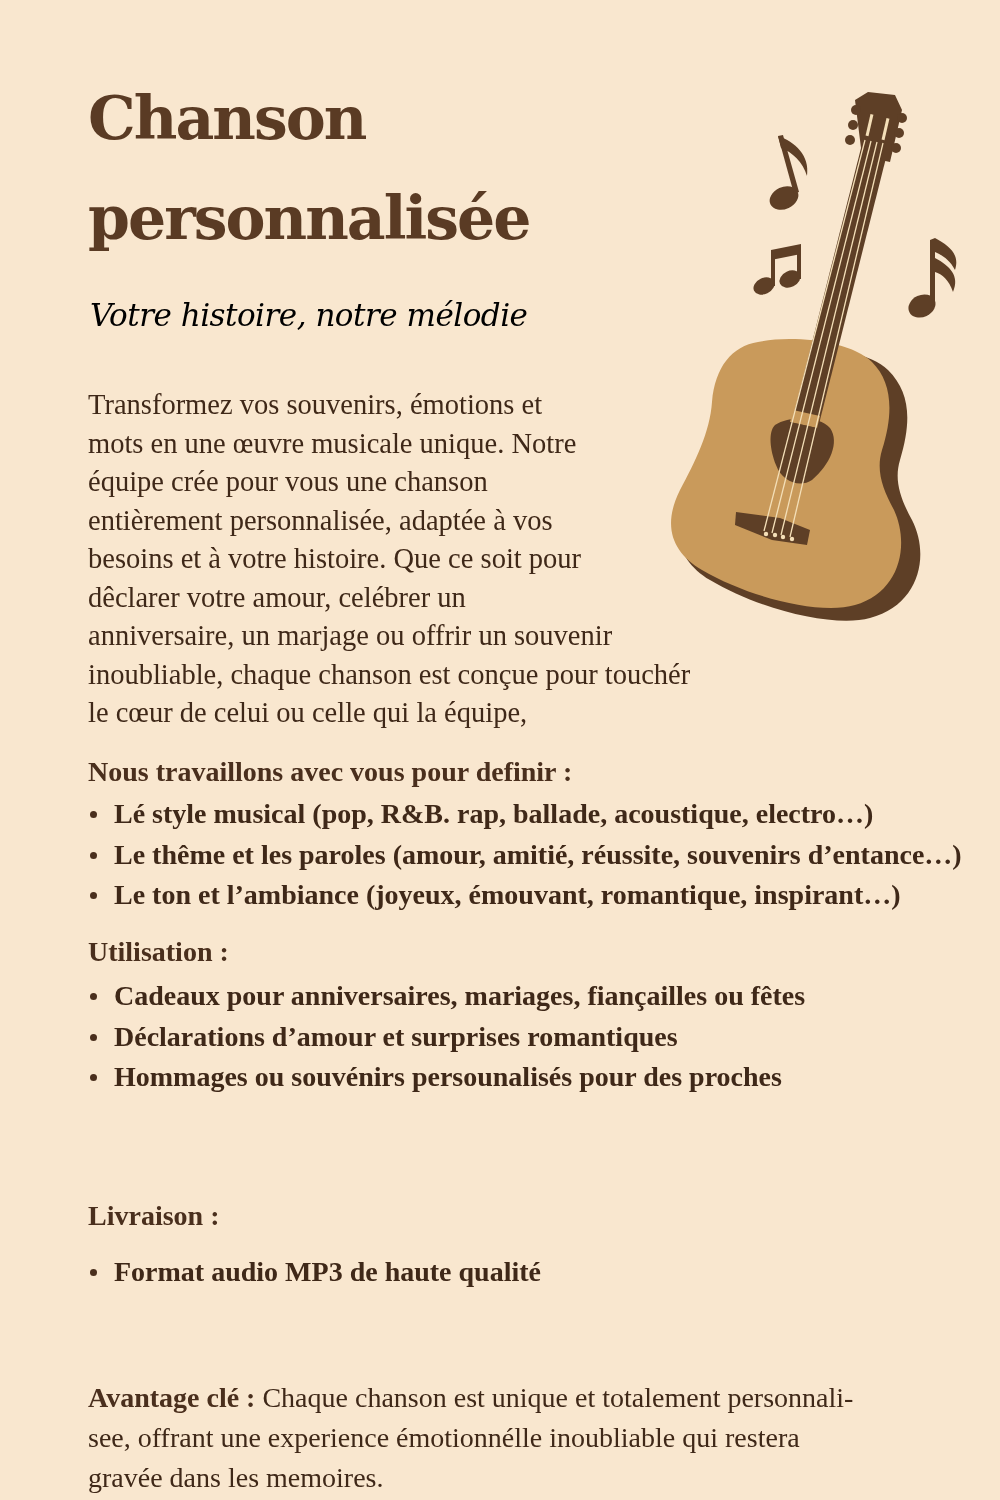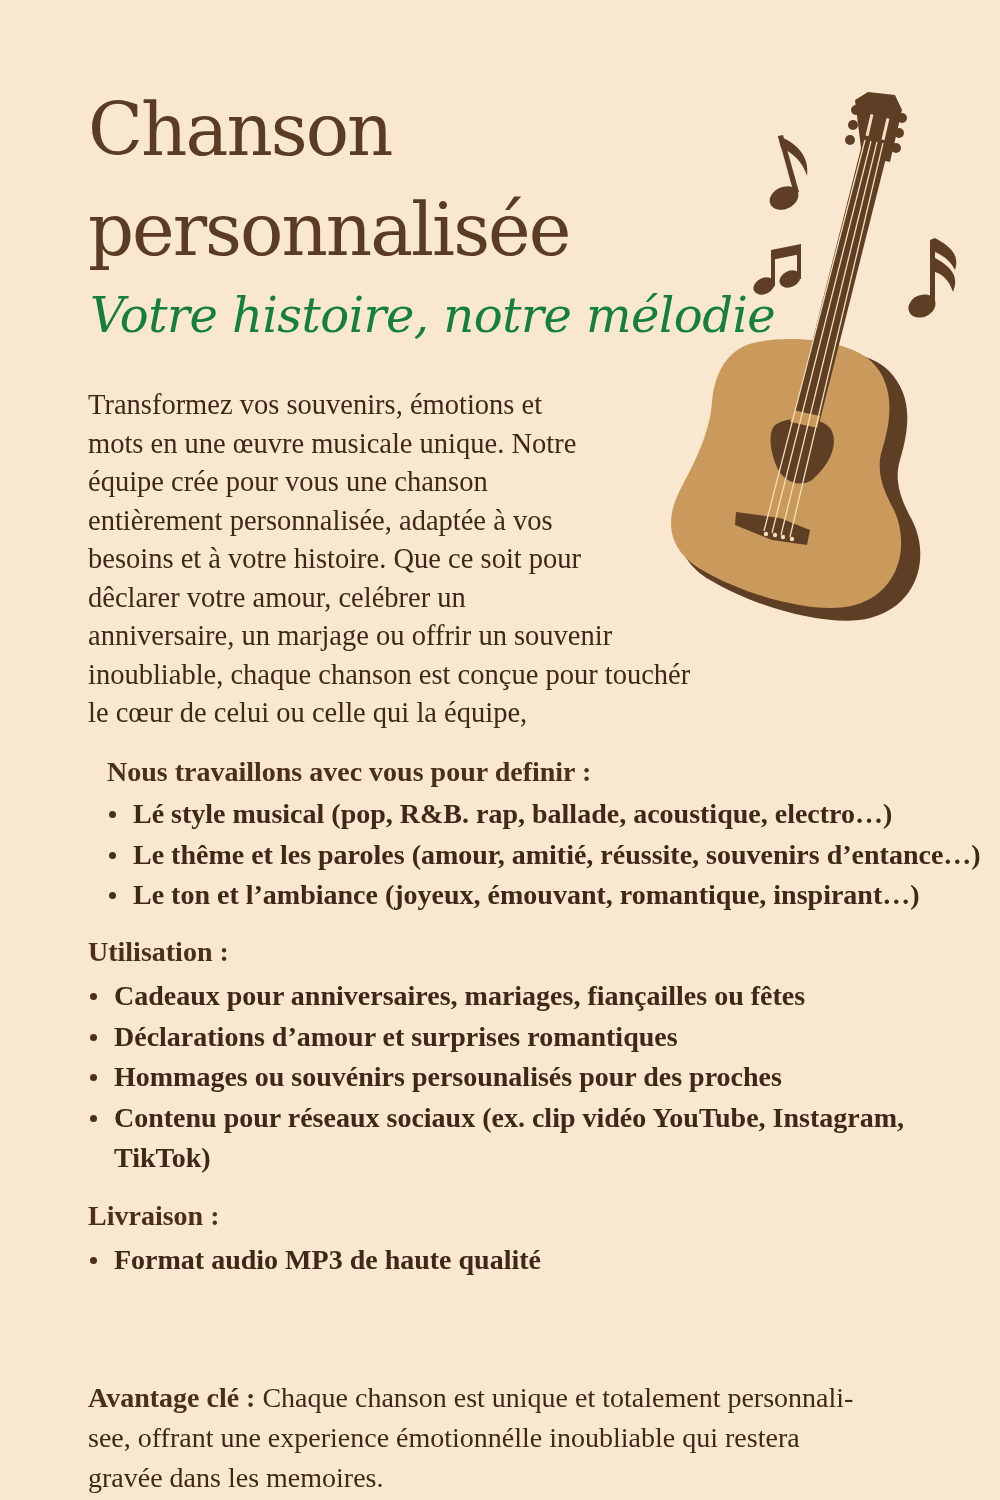--- a/index.html
+++ b/index.html
@@ -16,40 +16,40 @@
       color: #4a2f1d;
     }
     .page {
       position: absolute;
       left: 0; top: 0;
       width: 1000px; height: 1500px;
     }
     .title {
       position: absolute;
       left: 88px;
-      top: 80px;
+      top: 68px;
       margin: 0;
       font-family: "DejaVu Serif", serif;
-      font-weight: normal;
-      font-size: 72px;
+      font-weight: bold;
+      font-size: 60px;
       line-height: 100px;
       letter-spacing: -2px;
       color: #5a3b24;
     }
     .title span { display: block; }
     .subtitle {
       position: absolute;
       left: 90px;
       top: 290px;
       margin: 0;
       font-family: "DejaVu Serif", serif;
       font-style: italic;
-      font-size: 48px;
+      font-size: 31px;
       line-height: 50px;
-      color: #15803d;
+      color: #000000;
       letter-spacing: -0.5px;
     }
     .intro {
       position: absolute;
       left: 88px;
       top: 386px;
       width: 700px;
       margin: 0;
       font-family: "Liberation Serif", serif;
       font-size: 28.5px;
@@ -87,26 +87,26 @@
     .section li .bullet {
       position: absolute;
       left: 2px;
       top: 17px;
       width: 7px;
       height: 7px;
       border-radius: 50%;
       background: #4a2f1d;
     }
     .section li .line { display: block; white-space: nowrap; }
-    .sec-define { top: 752px; margin-left: 19px; }
+    .sec-define { top: 752px; }
     .sec-define ul { margin-top: 2px; }
     .sec-usage { top: 932px; }
     .sec-usage ul { margin-top: 4px; }
     .sec-delivery { top: 1196px; }
-    .sec-delivery ul { margin-top: 4px; }
+    .sec-delivery ul { margin-top: 16px; }
     .advantage {
       position: absolute;
       left: 88px;
       top: 1378px;
       width: 880px;
       margin: 0;
       font-family: "Liberation Serif", serif;
       font-size: 28px;
       line-height: 40px;
       color: #3f2818;
@@ -171,25 +171,20 @@
         <span class="line">Cadeaux pour anniversaires, mariages, fiançailles ou fêtes</span>
       </li>
       <li>
         <span class="bullet"></span>
         <span class="line">Déclarations d’amour et surprises romantiques</span>
       </li>
       <li>
         <span class="bullet"></span>
         <span class="line">Hommages ou souvénirs persounalisés pour des proches</span>
       </li>
-      <li>
-        <span class="bullet"></span>
-        <span class="line">Contenu pour réseaux sociaux (ex. clip vidéo YouTube, Instagram,</span>
-        <span class="line">TikTok)</span>
-      </li>
     </ul>
   </section>
 
   <section class="section sec-delivery">
     <h2>Livraison :</h2>
     <ul>
       <li>
         <span class="bullet"></span>
         <span class="line">Format audio MP3 de haute qualité</span>
       </li>

